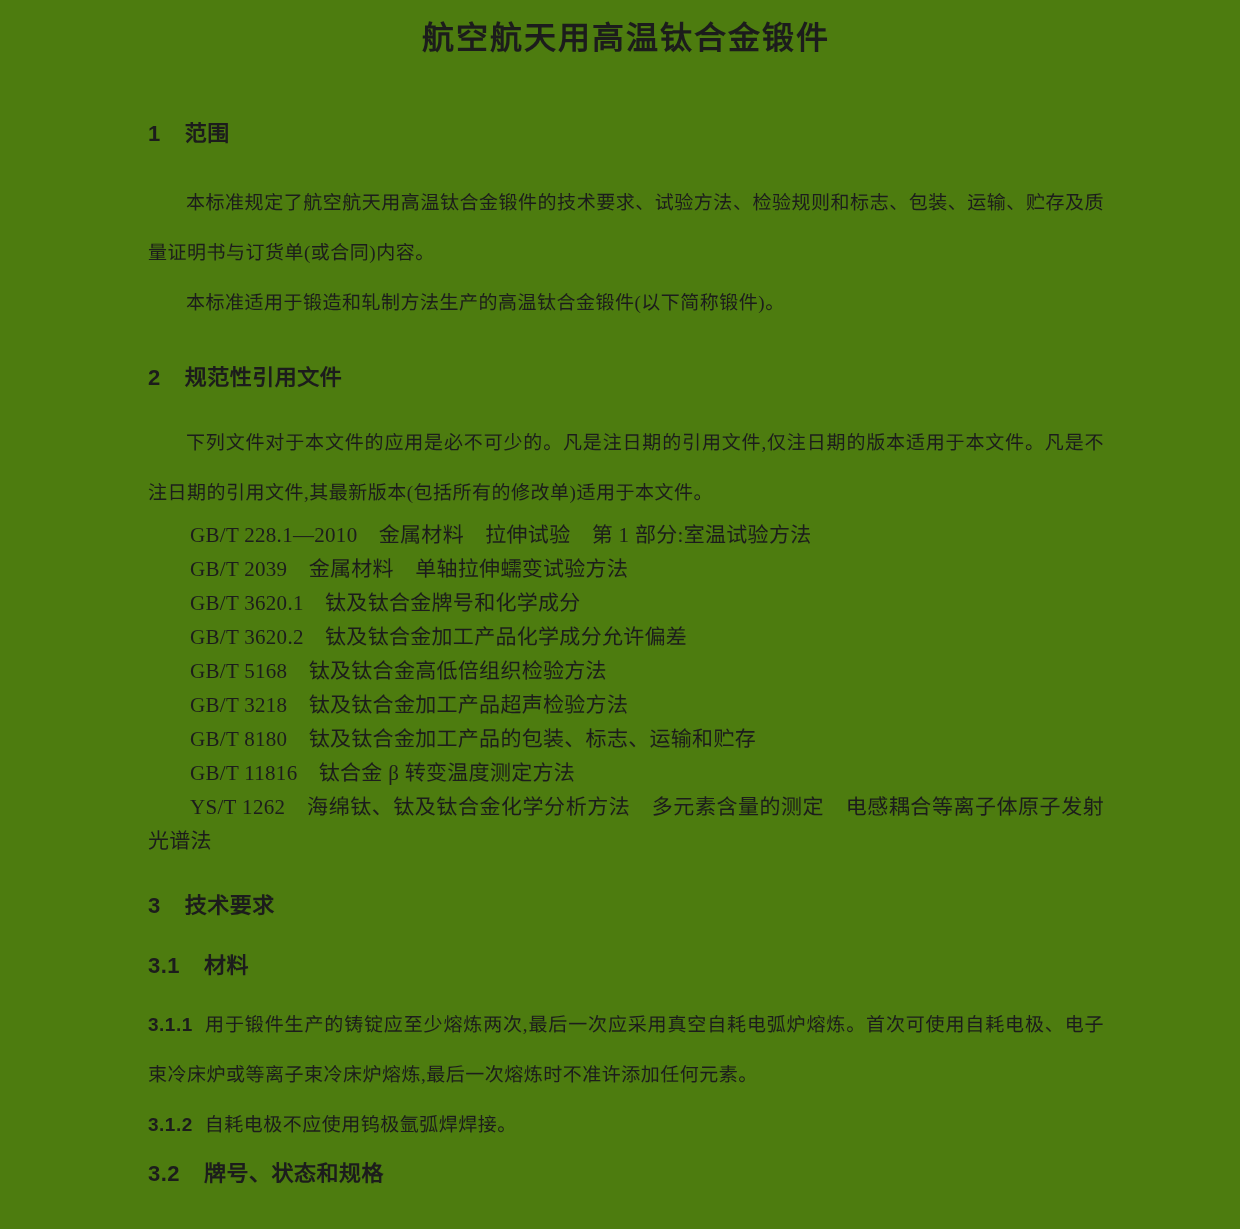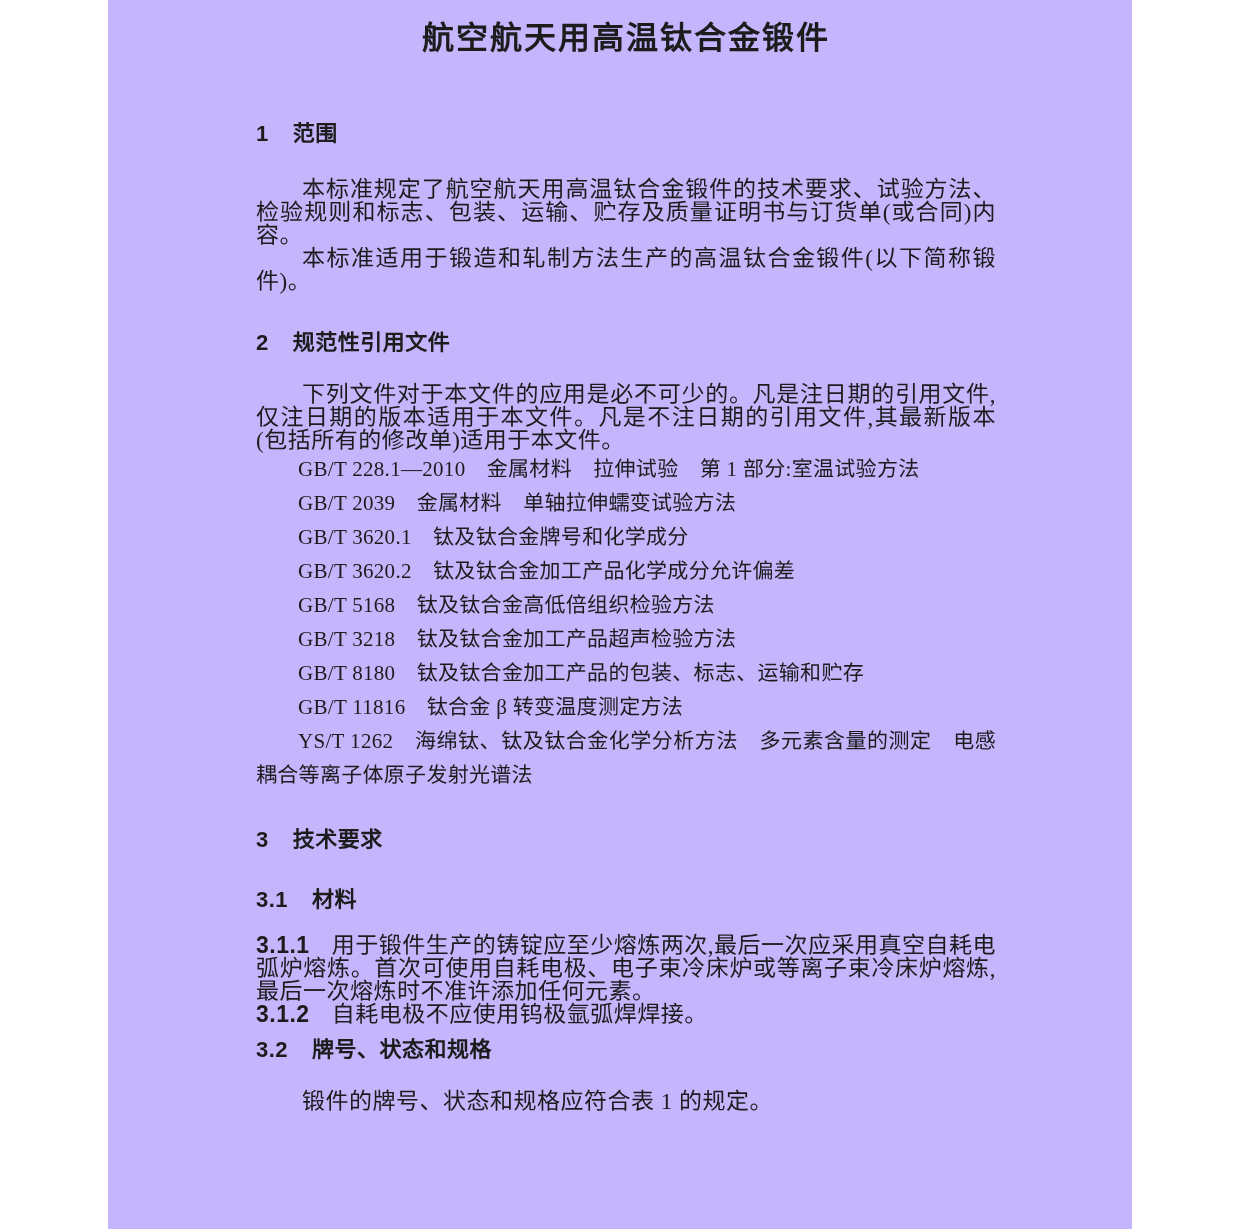--- a/index.html
+++ b/index.html
@@ -2,24 +2,24 @@
 <html lang="zh-CN"><head>
 <meta charset="utf-8">
 <style>
   html, body {
     margin: 0;
     padding: 0;
     background: #ffffff;
   }
   .page {
     position: relative;
-    width: 1024px;
+    width: 1240px;
     height: 1229px;
     margin: 0 auto;
-    background: #c4b5fd;
+    background: #4d7c0f;
     color: #1c1c1c;
     box-sizing: border-box;
     padding: 18px 136px 0 148px;
     font-family: "Liberation Serif", "DejaVu Serif", serif;
     font-size: 21px;
     overflow: hidden;
   }
   
   .doc-title {
     margin: 0;
@@ -44,34 +44,34 @@
     margin-right: 24px;
   }
   .mt-s1   { margin-top: 64px; }
   .mt-s2   { margin-top: 38px; }
   .mt-s3   { margin-top: 36px; }
   .mt-s31  { margin-top: 36px; }
   .mt-s32  { margin-top: 12px; }
   
   .para {
     margin: 0;
-    font-size: 23px;
-    line-height: 23px;
+    font-size: 19px;
+    line-height: 50px;
     text-align: justify;
     text-justify: inter-ideograph;
     letter-spacing: 0.5px;
   }
   .indent { text-indent: 2em; }
   .para-first { margin-top: 32px; }
   .intro-first { margin-top: 28px; }
   .clause-para { margin: 0; }
   .clause-para .clause-num {
     font-family: "Liberation Sans", "DejaVu Sans", sans-serif;
     font-weight: bold;
-    margin-right: 22px;
+    margin-right: 12px;
   }
   .clause-311 { margin-top: 22px; }
   
   .ref-list { margin: 0; }
   .ref-item {
     margin: 0;
     font-size: 21px;
     line-height: 34px;
     text-align: justify;
     text-justify: inter-ideograph;

